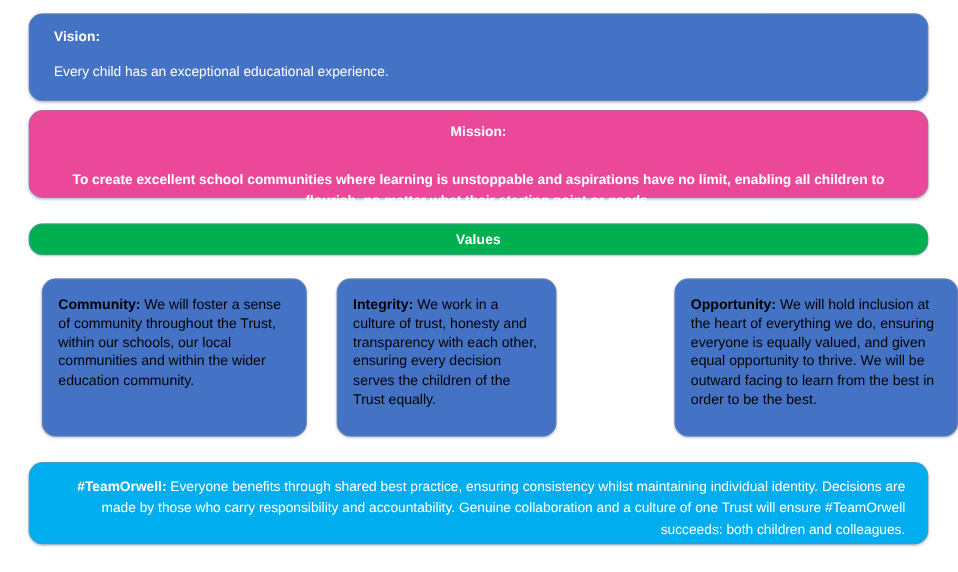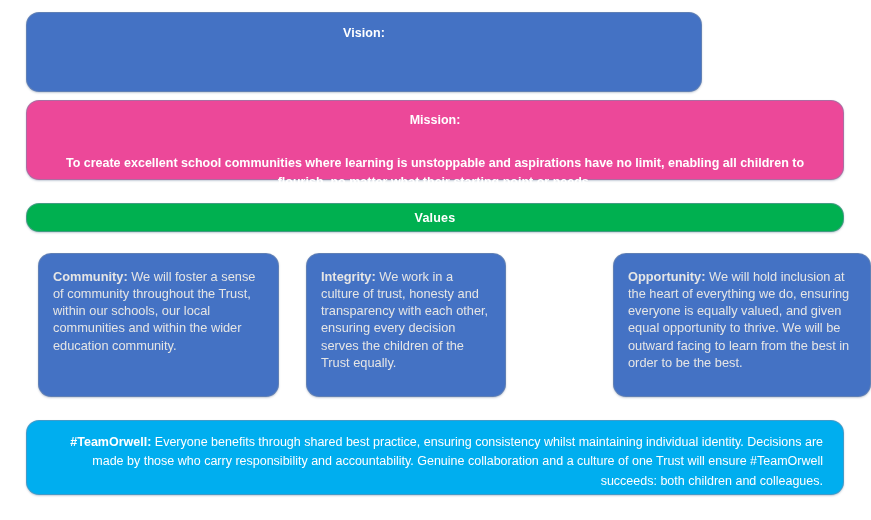--- a/index.html
+++ b/index.html
@@ -29,25 +29,24 @@
     border-radius: 13px;
     border: 1px solid rgba(120, 140, 170, 0.55);
     box-shadow: 0 1px 2px rgba(90, 110, 140, 0.35);
     color: #ffffff;
   }
 
   
   .vision {
     left: 26px;
     top: 12px;
-    width: 676px;
+    width: 818px;
     height: 80px;
     background: #4472C4;
     padding: 12px 22px 0 22px;
-    text-align: center;
   }
   .vision .heading {
     font-size: 12.5px;
     font-weight: bold;
     line-height: 1.3;
     letter-spacing: .1px;
   }
   .vision .body {
     font-size: 12.5px;
     font-weight: normal;
@@ -103,21 +102,21 @@
     text-align: left;
   }
   .value-card.card-1 { left: 38px;  width: 241px; }
   .value-card.card-2 { left: 306px; width: 200px; }
   .value-card.card-3 { left: 613px; width: 258px; }
 
   .value-card .text {
     font-size: 12.8px;
     line-height: 1.34;
     font-weight: normal;
-    color: #e5e5e5;
+    color: #000000;
   }
   .value-card .lead {
     font-weight: bold;
   }
 
   
   .team-banner {
     left: 26px;
     top: 420px;
     width: 818px;
@@ -135,20 +134,21 @@
     font-weight: bold;
   }
 </style>
 </head>
 <body>
 
 <div id="poster">
 
   <section class="panel vision">
     <div class="heading">Vision:</div>
+    <div class="body">Every child has an exceptional educational experience.</div>
   </section>
 
   <section class="panel mission">
     <div class="heading">Mission:</div>
     <div class="body">To create excellent school communities where learning is unstoppable and aspirations have no limit, enabling all children to flourish, no matter what their starting point or needs.</div>
   </section>
 
   <section class="panel values-bar">
     <div class="heading">Values</div>
   </section>

